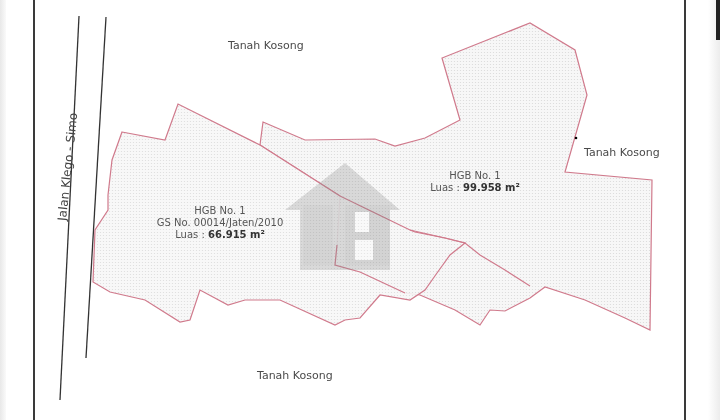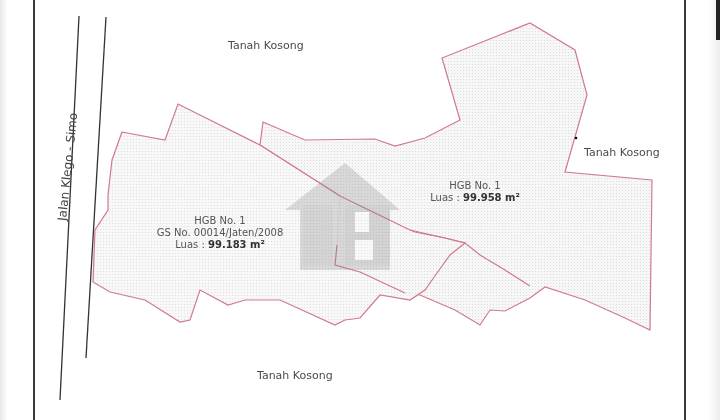--- a/index.html
+++ b/index.html
@@ -3,21 +3,21 @@
   <meta charset="utf-8">
   <style>
     html, body { margin:0; padding:0; }
     body { width:720px; height:420px; background:#ffffff; position:relative; overflow:hidden; font-family:"DejaVu Sans", sans-serif; }
     .frame-line { position:absolute; top:0; width:2px; height:420px; background:#3a3a3a; }
     .left-edge { position:absolute; left:0; top:0; width:6px; height:420px; background:linear-gradient(to right,#e8e8e8,#fafafa); }
     .right-edge { position:absolute; left:708px; top:0; width:12px; height:420px; background:linear-gradient(to right,#ffffff,#ececec); }
     .right-corner { position:absolute; left:716px; top:0; width:4px; height:40px; background:#222; }
     svg.map { position:absolute; left:0; top:0; }
     .label { position:absolute; color:#4a4a4a; white-space:nowrap; }
-    .area-label { position:absolute; text-align:center; color:#555; font-size:10px; line-height:12px; white-space:nowrap;margin-top:10px; }
+    .area-label { position:absolute; text-align:center; color:#555; font-size:10px; line-height:12px; white-space:nowrap; }
     .area-label b { color:#333;text-align:right; }
     .road-label { position:absolute; left:55px; top:220px; transform:rotate(-84deg); transform-origin:left top; font-size:12px; color:#444; white-space:nowrap; }
   </style>
 </head>
 <body>
 
 <div class="left-edge"></div>
 <div class="frame-line" style="left:33px;"></div>
 <div class="frame-line" style="left:684px;"></div>
 <div class="right-edge"></div>
@@ -52,20 +52,20 @@
 </svg>
 
 <div class="label" style="left:228px; top:39px; font-size:11px;">Tanah Kosong</div>
 <div class="label" style="left:584px; top:146px; font-size:11px;">Tanah Kosong</div>
 <div class="label" style="left:257px; top:369px; font-size:11px;">Tanah Kosong</div>
 
 <div class="road-label">Jalan Klego - Simo</div>
 
 <div class="area-label" style="left:150px; top:205px; width:140px;">
   <div>HGB No. 1</div>
-  <div>GS No. 00014/Jaten/2008</div>
-  <div><span>Luas :</span> <b>99.183 m²</b></div>
+  <div>GS No. 00014/Jaten/2010</div>
+  <div><span>Luas :</span> <b>66.915 m²</b></div>
 </div>
 
 <div class="area-label" style="left:395px; top:170px; width:160px;">
   <div>HGB No. 1</div>
   <div><span>Luas :</span> <b>99.958 m²</b></div>
 </div>
 
 </body></html>

